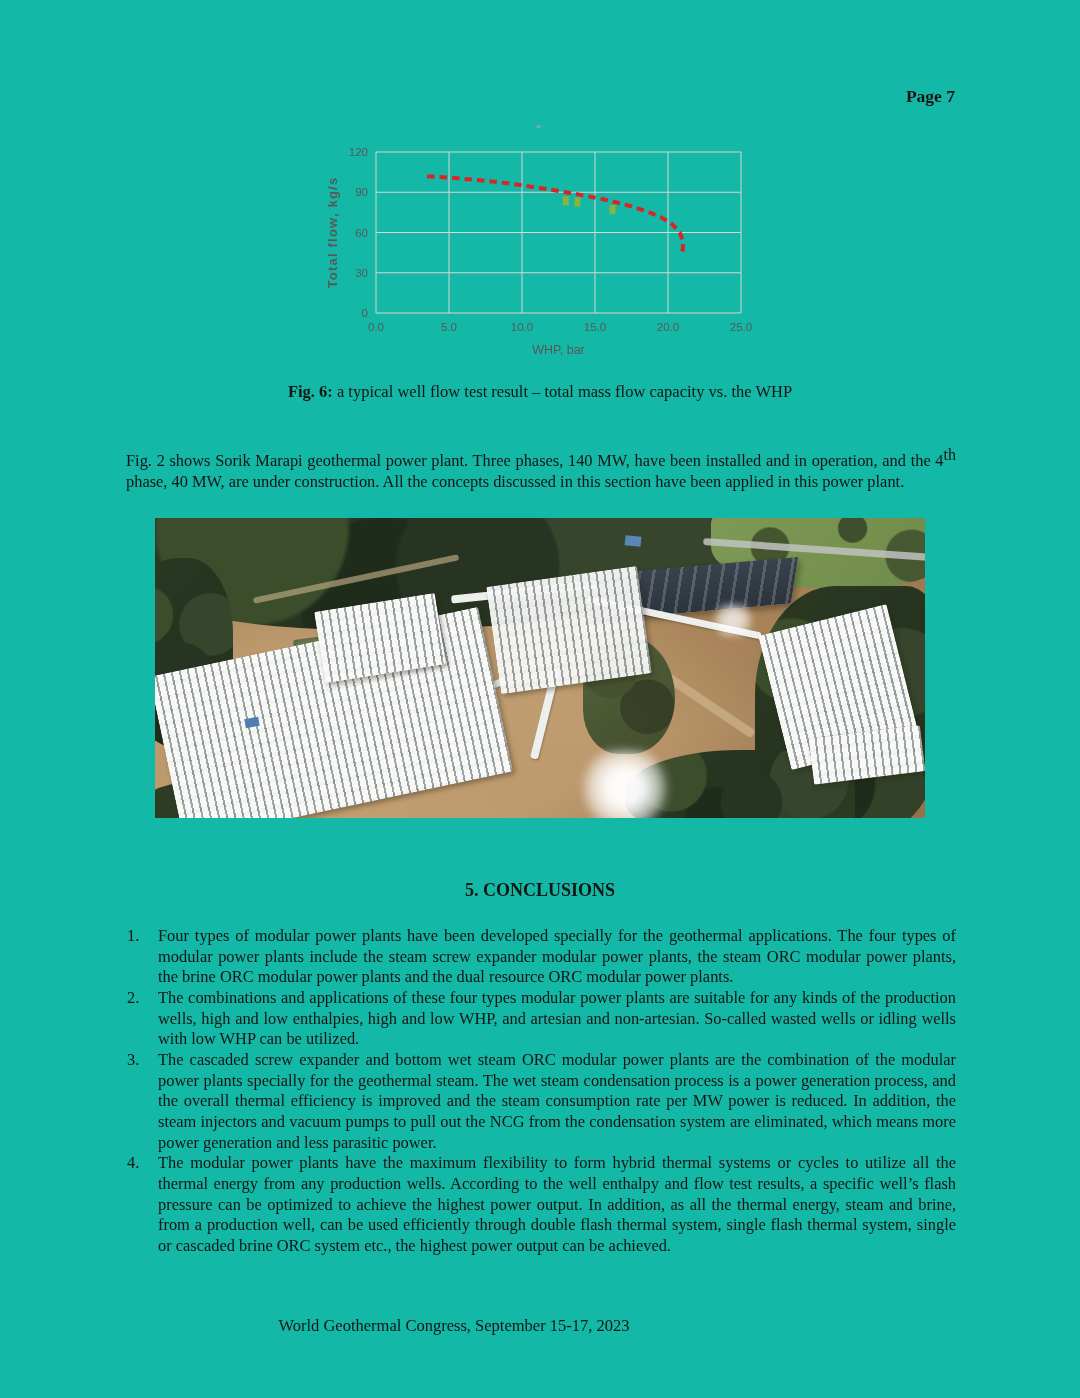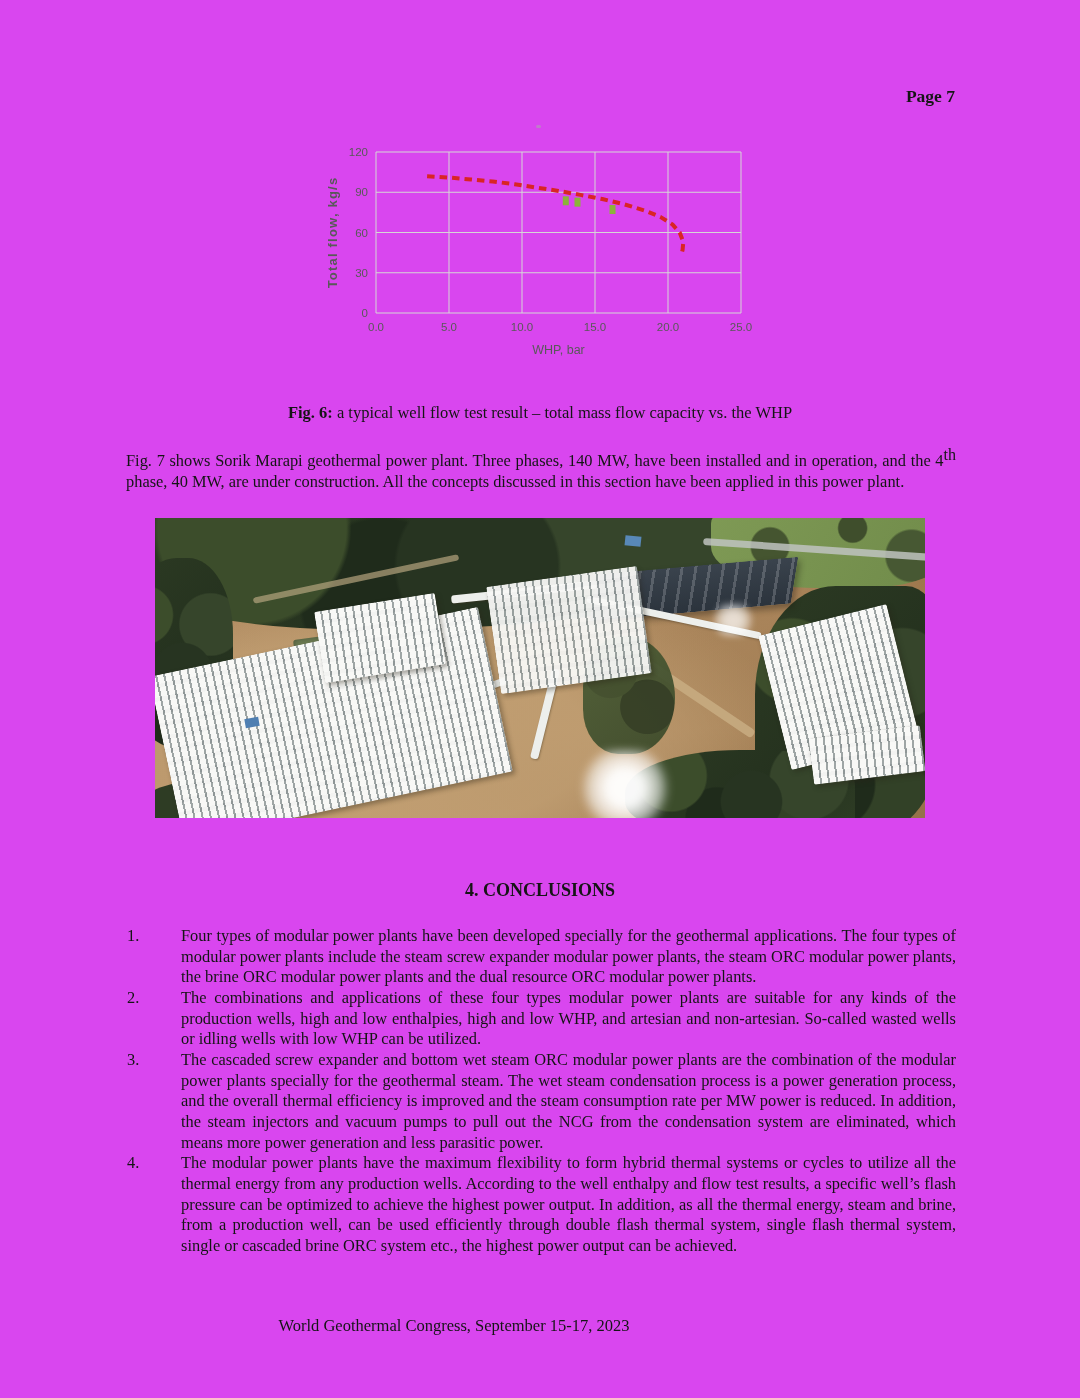--- a/index.html
+++ b/index.html
@@ -1,52 +1,52 @@
 <!DOCTYPE html>
 <html><head>
 <meta charset="utf-8">
 <style>
   html,body{margin:0;padding:0;background:#ffffff;}
   .page{
-    position:relative; width:1080px; height:1398px; background:#d946ef;
+    position:relative; width:1080px; height:1398px; background:#14b8a6;
     font-family:"Liberation Serif", serif; color:#151515; overflow:hidden;text-decoration:underline;
   }
   
   .page-number{
     position:absolute; top:86px; right:125px;
     font-weight:bold; font-size:17.5px;
   }
   .footer{
     position:absolute; top:1316px; left:0; width:908px;
     text-align:center; font-size:16.5px;
   }
   
   .chart-wrap{ position:absolute; left:322px; top:138px; width:436px; height:232px; }
   .chart-artifact{
     position:absolute; left:536px; top:125px; width:5px; height:3px;
     background:#aaa; opacity:.55; border-radius:2px;
   }
   
   .caption{ position:absolute; left:0; width:1080px; text-align:center; font-size:16.5px; }
-  .cap-fig6{ top:403px; }
+  .cap-fig6{ top:382px; }
   .cap-fig7{ top:820px; }
   .caption b{ font-weight:bold; }
   .intro{
     position:absolute; left:126px; top:435px; width:830px;
     font-size:16.4px; line-height:1.26; text-align:justify;
   }
   .intro sup{ font-size:16px; line-height:0; }
   .conclusions-heading{
     position:absolute; left:0; top:880px; width:1080px; margin:0;
     text-align:center; font-size:18px; font-weight:bold;
   }
   .list{ position:absolute; left:125px; top:926px; width:831px; }
   .li{ display:grid; grid-template-columns:33px 1fr; font-size:16.4px; line-height:1.26; }
   .li .num{ padding-left:2px; }
-  .li .txt{ text-align:justify;margin-left:23px; }
+  .li .txt{ text-align:justify; }
   
   .photo{
     position:absolute; left:155px; top:518px; width:770px; height:300px;
     overflow:hidden; background:#9b7850;
   }
   .photo-inner{ position:absolute; inset:0; filter:blur(.4px) saturate(.95); }
   .photo-inner > div{ position:absolute; }
   .terrain{
     inset:0;
     background:
@@ -165,21 +165,21 @@
         <rect x="252.48000000000002" y="59.641666666666666" width="6" height="9" fill="#8cb33a"></rect>
         <rect x="287.52" y="67.02083333333333" width="6" height="9" fill="#8cb33a"></rect>
       </svg>
   </div>
 
   <div class="caption cap-fig6">
     <b>Fig. 6:</b><span> a typical well flow test result – total mass flow capacity vs. the WHP</span>
   </div>
 
   <p class="intro">
-    <span>Fig. 7 shows Sorik Marapi geothermal power plant. Three phases, 140 MW, have been installed and in operation, and the 4</span><sup>th</sup><span> phase, 40 MW, are under construction. All the concepts discussed in this section have been applied in this power plant.</span>
+    <span>Fig. 2 shows Sorik Marapi geothermal power plant. Three phases, 140 MW, have been installed and in operation, and the 4</span><sup>th</sup><span> phase, 40 MW, are under construction. All the concepts discussed in this section have been applied in this power plant.</span>
   </p>
 
   <div class="photo">
     <div class="photo-inner">
       <div class="terrain"></div>
       <div class="road road-1"></div>
       <div class="road road-2"></div>
       <div class="road road-3"></div>
       <div class="forest forest-top"></div>
       <div class="road road-4"></div>
@@ -204,21 +204,21 @@
       <div class="mods mods-right"></div>
       <div class="mods mods-right-low"></div>
       <div class="blue-tarp"></div>
       <div class="blue-tarp2"></div>
       <div class="steam steam-small"></div>
       <div class="steam steam-main"></div>
     </div>
   </div>
 
 
-  <h2 class="conclusions-heading">4. CONCLUSIONS</h2>
+  <h2 class="conclusions-heading">5. CONCLUSIONS</h2>
 
   <div class="list">
     <div class="li">
       <span class="num">1.</span>
       <span class="txt">Four types of modular power plants have been developed specially for the geothermal applications. The four types of modular power plants include the steam screw expander modular power plants, the steam ORC modular power plants, the brine ORC modular power plants and the dual resource ORC modular power plants.</span>
     </div>
     <div class="li">
       <span class="num">2.</span>
       <span class="txt">The combinations and applications of these four types modular power plants are suitable for any kinds of the production wells, high and low enthalpies, high and low WHP, and artesian and non-artesian. So-called wasted wells or idling wells with low WHP can be utilized.</span>
     </div>

